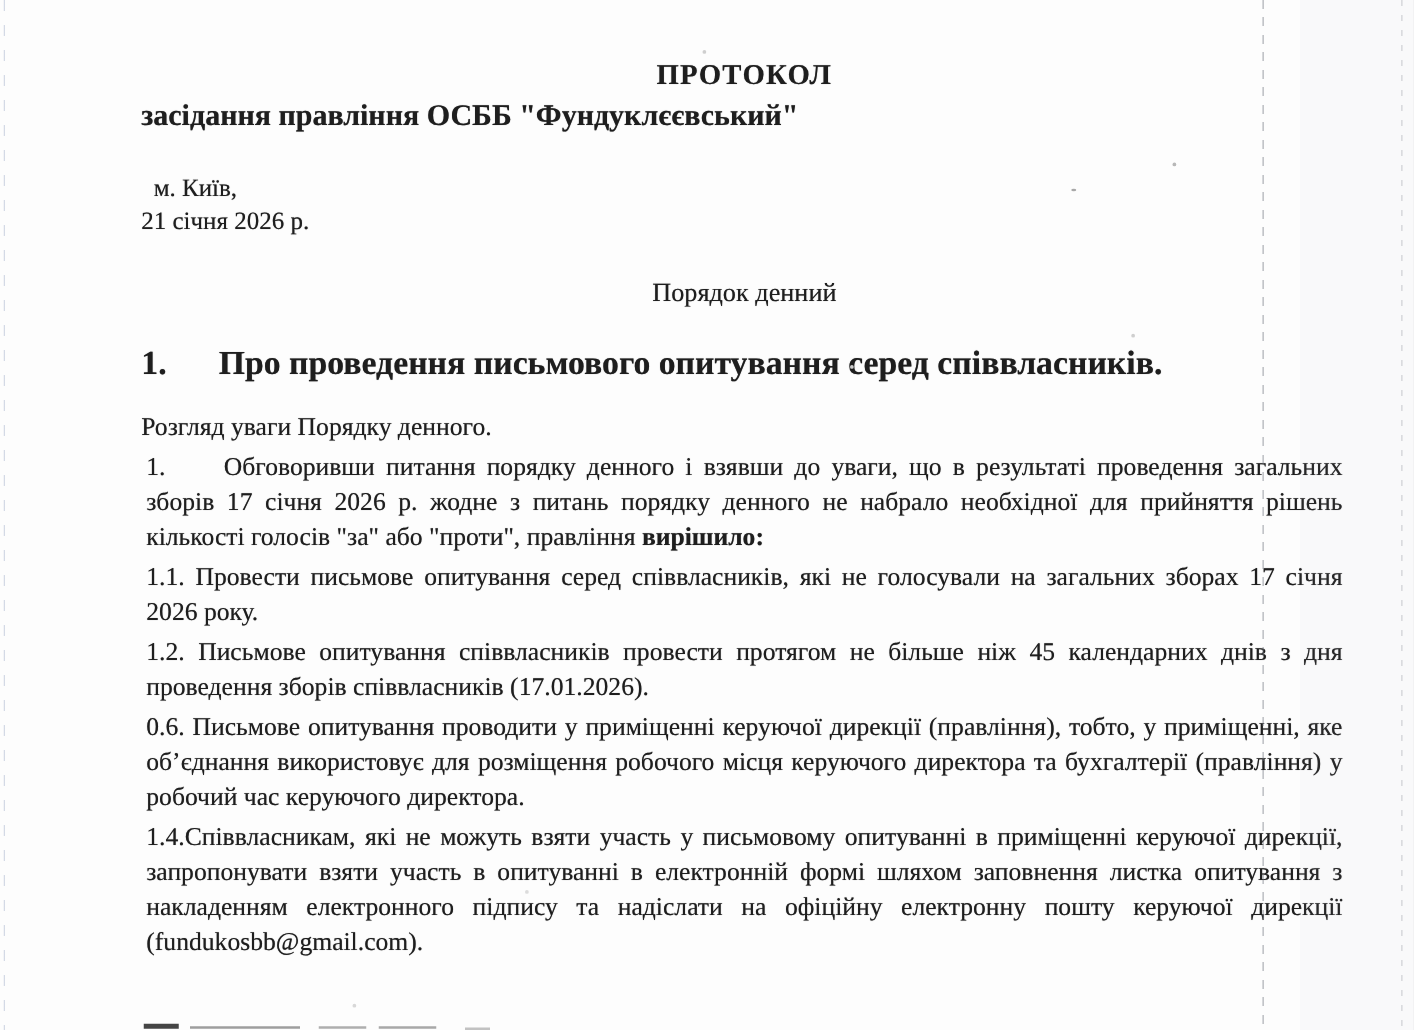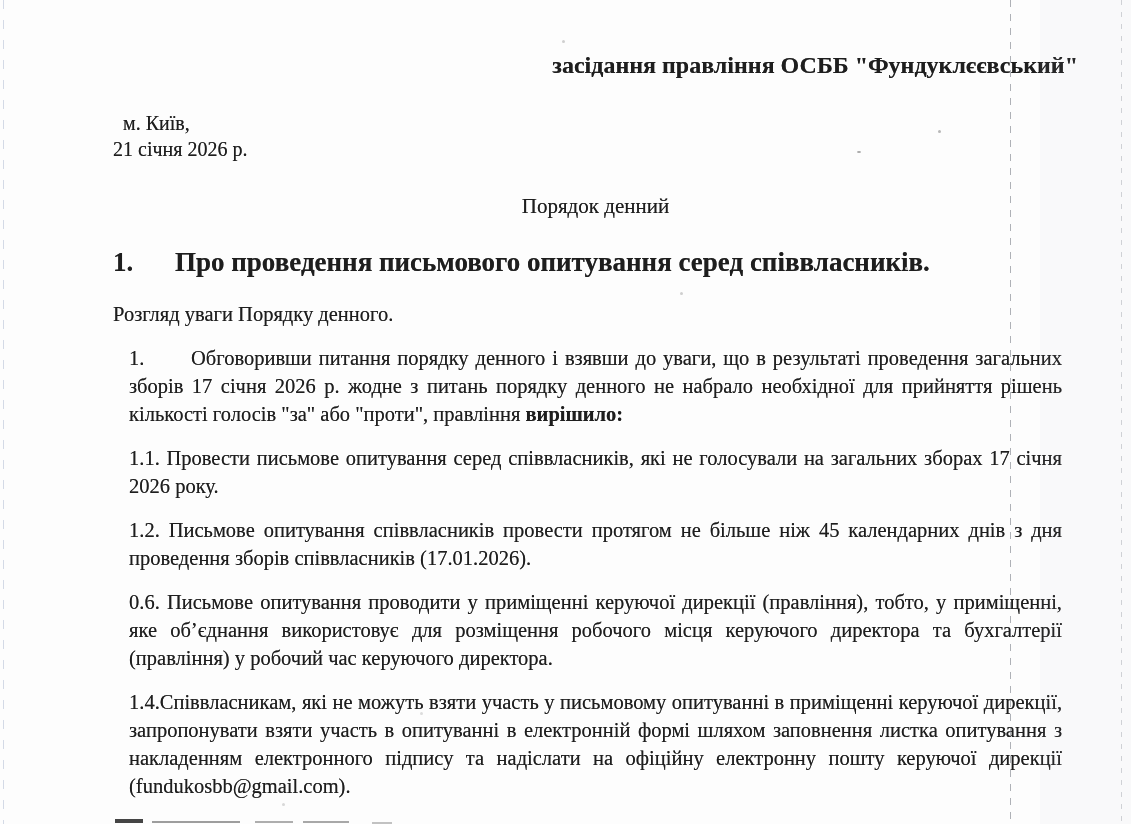--- a/index.html
+++ b/index.html
@@ -20,21 +20,21 @@
     text-shadow: 0 0 0.6px rgba(25,25,25,0.65);
   }
   .doc-title {
     text-align: center;
     font-weight: bold;
     font-size: 23px;
     line-height: 28px;
     letter-spacing: 1px;
   }
   .doc-subtitle {
-    text-align: right;
+    text-align: left;
     font-weight: bold;
     font-size: 24px;
     line-height: 28px;
     margin-top: 5px;
   }
   .meta-row {
     display: flex;
     justify-content: space-between;
     margin-top: 31px;
     font-size: 20px;
@@ -58,21 +58,21 @@
   .num {
     display: inline-block;
     width: 62px;
   }
   .intro {
     margin-top: 25px;
     font-size: 20.5px;
     line-height: 28px;
   }
   .body-par {
-    margin: 16px;
+    margin: 4px;
     font-size: 20.5px;
     line-height: 28px;
     text-align: justify;
   }
   .bold { font-weight: bold; }
 
   
   .vline {
     position: absolute;
     top: 0;
@@ -115,20 +115,21 @@
   .speck-6 { left: 420px; top: 712px; background: #dcdcdc; }
   .speck-7 { left: 282px; top: 803px; background: #d8d8d8; }
 </style>
 </head>
 <body>
 
 <div class="page">
 
   <div class="content">
 
+    <div class="doc-title">ПРОТОКОЛ</div>
 
     <div class="doc-subtitle">засідання правління ОСББ "Фундуклєєвський"</div>
 
     <div class="meta-row">
       <span class="place">м. Київ,</span>
       <span class="date">21 січня 2026 р.</span>
     </div>
 
     <div class="agenda-heading">Порядок денний</div>
 

